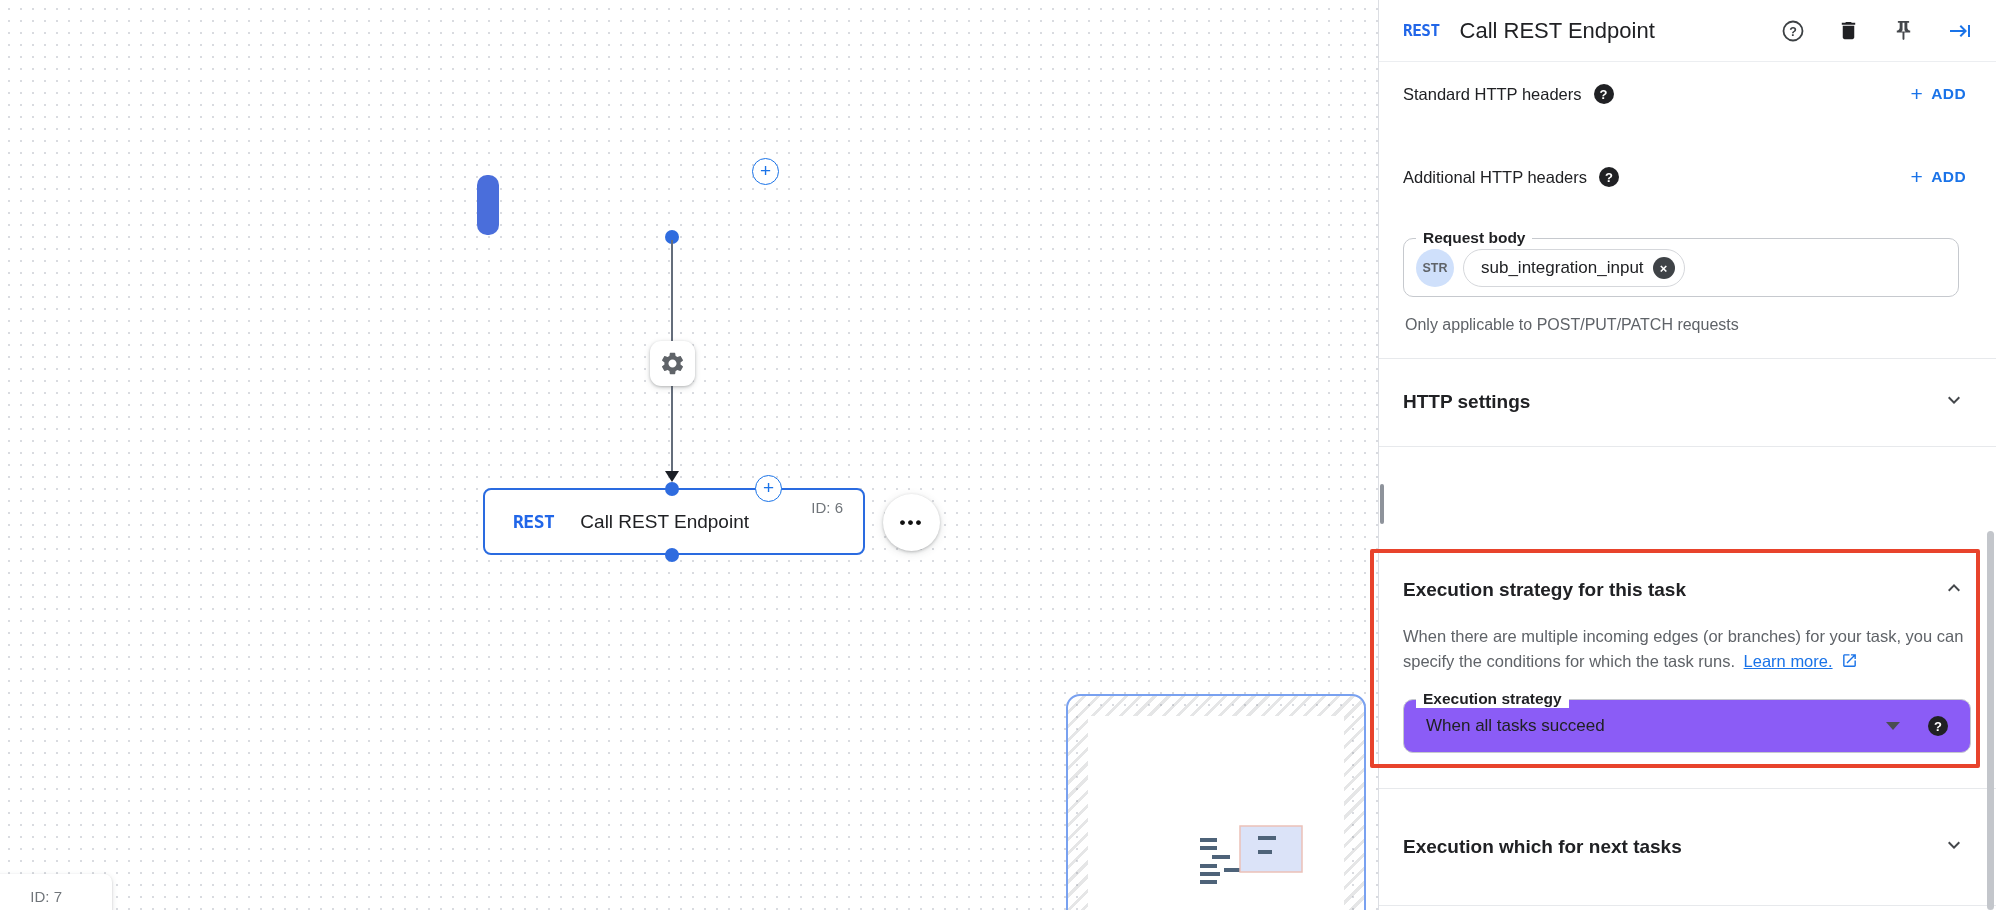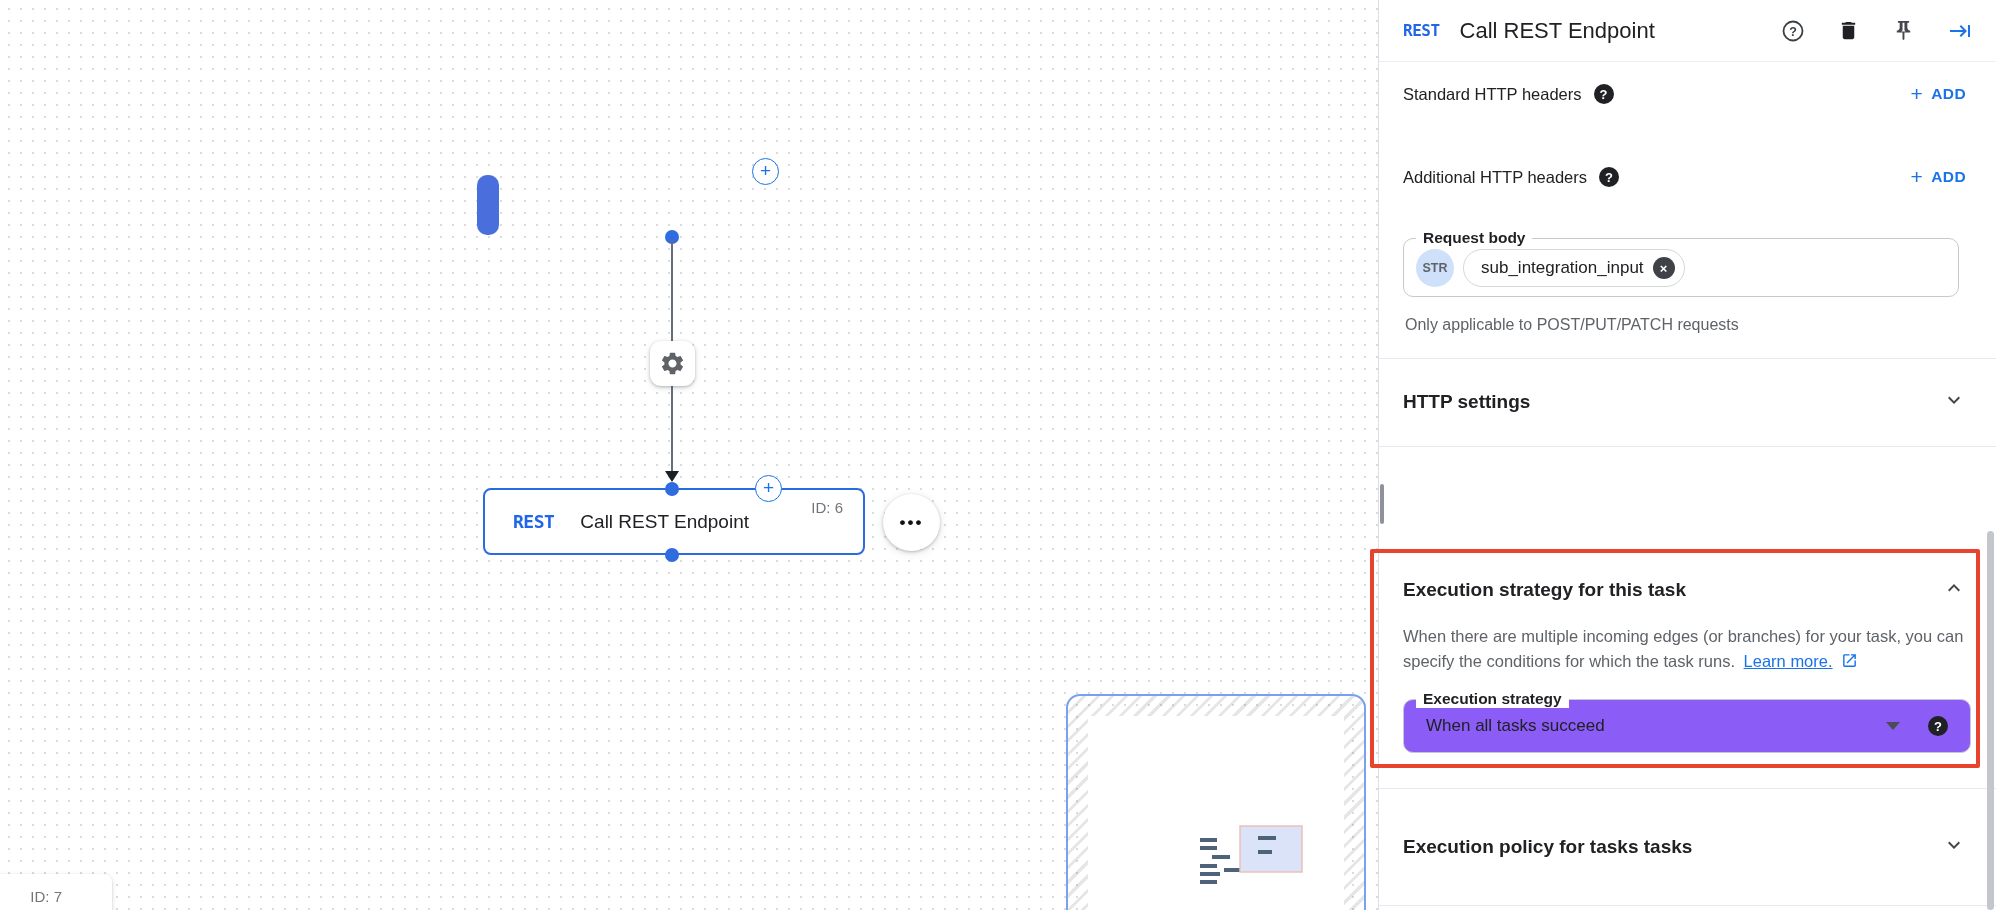--- a/index.html
+++ b/index.html
@@ -226,21 +226,21 @@
     <span class="select-value">When all tasks succeed</span>
     <span class="caret"></span>
     <span class="help-filled" style="margin-left:0;">?</span>
   </div>
 
   <div class="red-rect"></div>
 
   <div class="divider" style="top:788px;"></div>
 
   <div class="sec-row" style="top:788px; height:117px;">
-    <span class="sec-title">Execution policy for tasks tasks</span>
+    <span class="sec-title">Execution which for next tasks</span>
     <span class="chev">
       <svg width="24" height="24" viewBox="0 0 24 24">
           <path fill="#44474b" d="M16.59 8.59L12 13.17 7.41 8.59 6 10l6 6 6-6z"></path>
         </svg>
     </span>
   </div>
   <div class="divider" style="top:905px;"></div>
 </div>
 
 <div class="scrollbar-right"></div>

